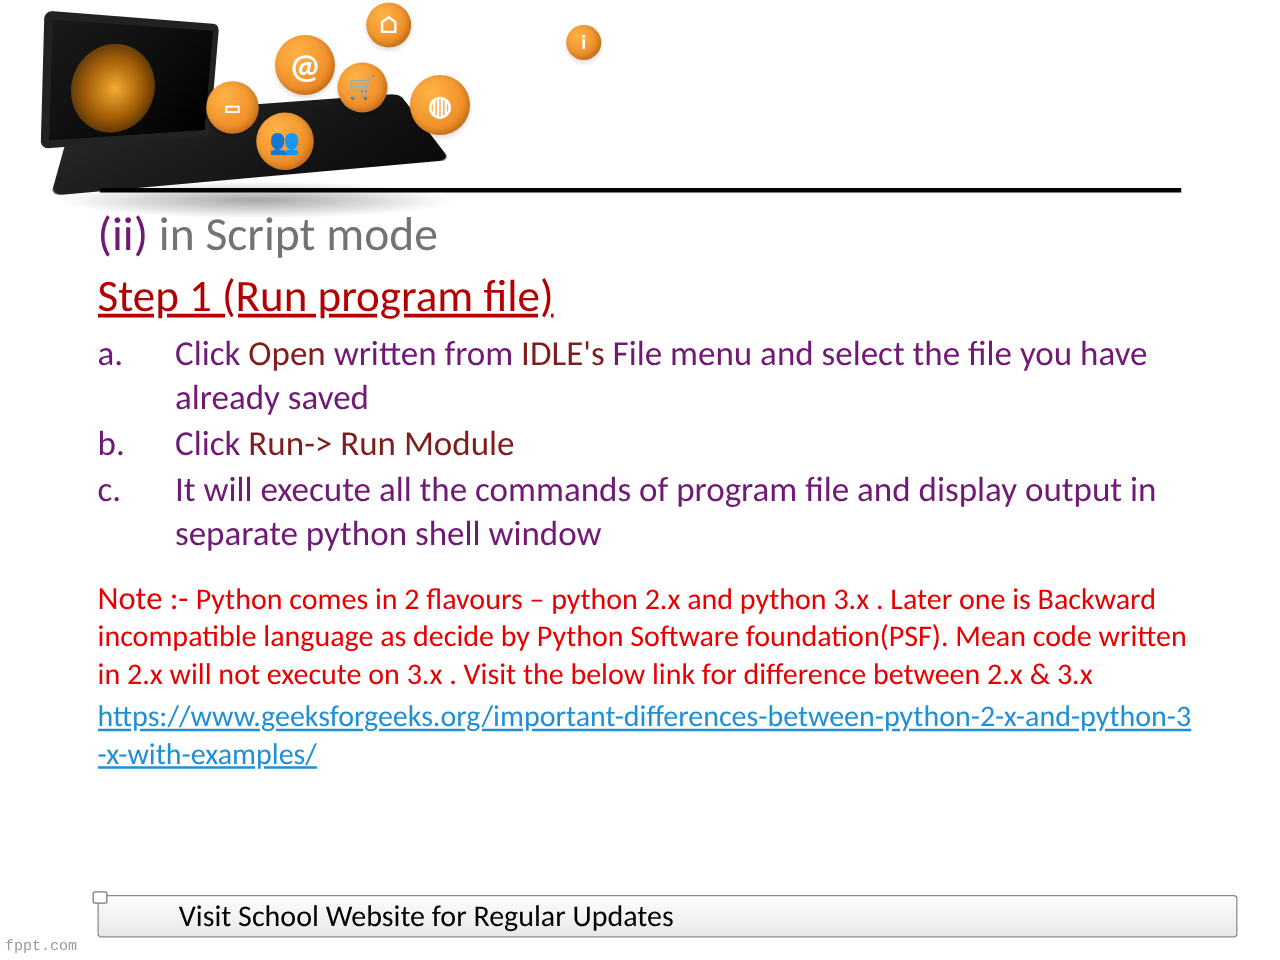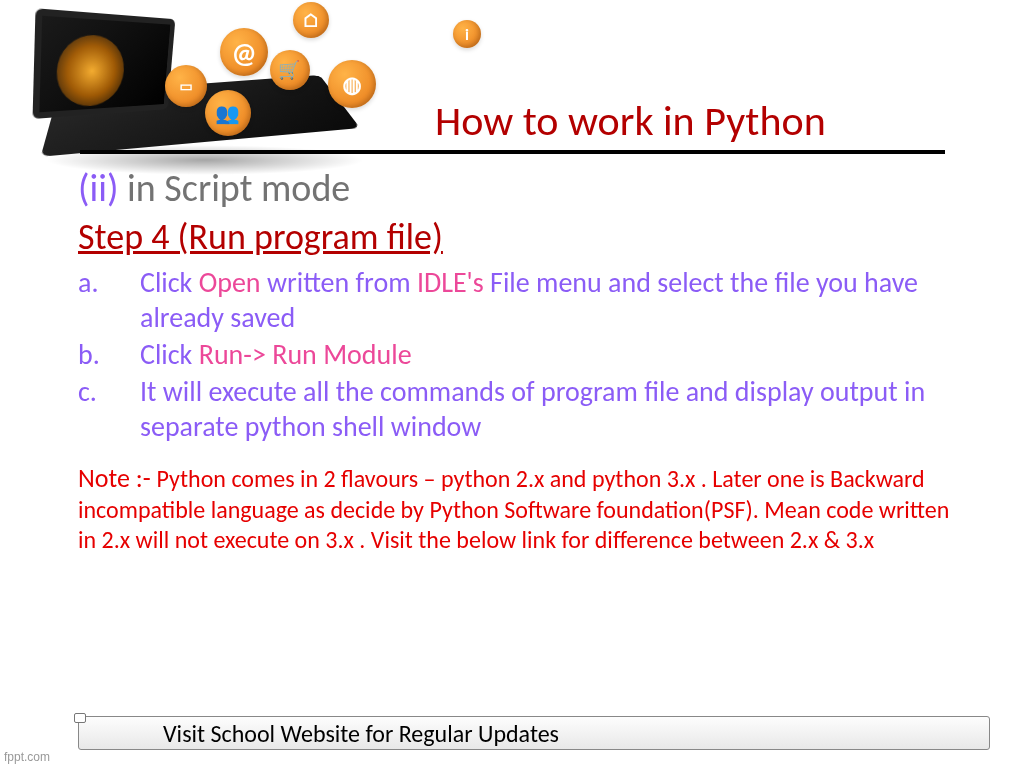--- a/index.html
+++ b/index.html
@@ -90,23 +90,23 @@
   .content {
     position: absolute;
     left: 78px;
     top: 165px;
     width: 880px;
   }
   .subtitle {
     font-size: 38px;
     margin-bottom: 4px;
   }
-  .blue { color: #8b5cf6; }
+  .blue { color: #701a75; }
   .green { color: #737373; }
-  .black { color: #ec4899; }
+  .black { color: #7f1d1d; }
   .step-title {
     font-size: 36px;
     text-decoration: underline;
     color: #b30000;
     margin-bottom: 6px;
   }
   .list-row {
     display: flex;
     font-size: 28px;
     line-height: 1.25;
@@ -136,73 +136,72 @@
     position: absolute;
     left: 78px;
     bottom: 18px;
     width: 912px;
     height: 34px;
     background: linear-gradient(#fdfdfd, #e8e8e8);
     border: 1px solid #888;
     border-radius: 3px;
     display: flex;
     align-items: center;
-    padding-left: 84px;
+    padding-left: 64px;
     font-size: 24px;
     color: #000;
   }
   .footer-tab {
     position: absolute;
     left: -5px;
     top: -4px;
     width: 12px;
     height: 10px;
     background: #fff;
     border: 1px solid #777;
     border-radius: 2px;
   }
   .watermark {
     position: absolute;
     left: 4px;
     bottom: 4px;
     font-size: 12px;
     color: #999;
-    font-family: Liberation Sans, sans-serif;
+    font-family: Liberation Mono, monospace;
   }
 </style>
 </head>
 <body>
 
 <div class="header-area">
   <div class="laptop-graphic">
     <div class="shadow-ellipse"></div>
     <div class="laptop-body"></div>
     <div class="laptop-screen">
       <div class="screen-glow"></div>
     </div>
     <div class="bubble" style="left:110px; top:55px; width:42px; height:42px; font-size:14px;">▭</div>
     <div class="bubble" style="left:150px; top:80px; width:46px; height:46px; font-size:20px;">👥</div>
     <div class="bubble" style="left:165px; top:18px; width:48px; height:48px; font-size:28px;">@</div>
     <div class="bubble" style="left:215px; top:40px; width:40px; height:40px; font-size:18px;">🛒</div>
     <div class="bubble" style="left:238px; top:-8px; width:36px; height:36px; font-size:20px;">⌂</div>
     <div class="bubble" style="left:273px; top:50px; width:48px; height:48px; font-size:22px;">◍</div>
     <div class="bubble" style="left:398px; top:10px; width:28px; height:28px; font-size:16px;">i</div>
   </div>
-  <div class="title">How to work in Python</div>
   <div class="hr-line"></div>
 </div>
 
 <div class="content">
 
   <div class="subtitle">
     <span class="blue">(ii)</span>
     <span class="green">in Script mode</span>
   </div>
 
-  <div class="step-title">Step 4 (Run program file)</div>
+  <div class="step-title">Step 1 (Run program file)</div>
 
   <div class="list-row">
     <div class="list-letter blue">a.</div>
     <div class="list-body">
       <span class="blue">Click </span><span class="black">Open </span><span class="blue">written from </span><span class="black">IDLE's </span><span class="blue">File menu and select the file you have already saved</span>
     </div>
   </div>
 
   <div class="list-row">
     <div class="list-letter blue">b.</div>
@@ -213,20 +212,21 @@
 
   <div class="list-row">
     <div class="list-letter blue">c.</div>
     <div class="list-body blue">It will execute all the commands of program file and display output in separate python shell window</div>
   </div>
 
   <div class="note-block">
     <span class="note-label">Note :- </span><span>Python comes in 2 flavours – python 2.x and python 3.x . Later one is Backward incompatible language as decide by Python Software foundation(PSF). Mean code written in 2.x will not execute on 3.x . Visit the below link for difference between 2.x &amp; 3.x</span>
   </div>
 
+  <div class="link-text">https://www.geeksforgeeks.org/important-differences-between-python-2-x-and-python-3-x-with-examples/</div>
 
 </div>
 
 <div class="footer-bar">
   <div class="footer-tab"></div>
   <span>Visit School Website for Regular Updates</span>
 </div>
 
 <div class="watermark">fppt.com</div>
 

